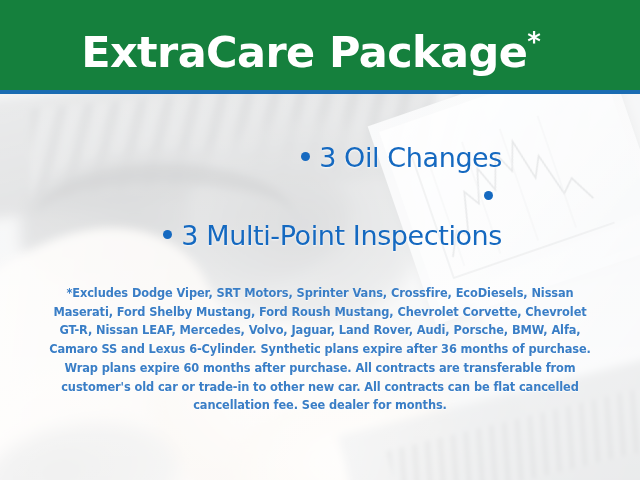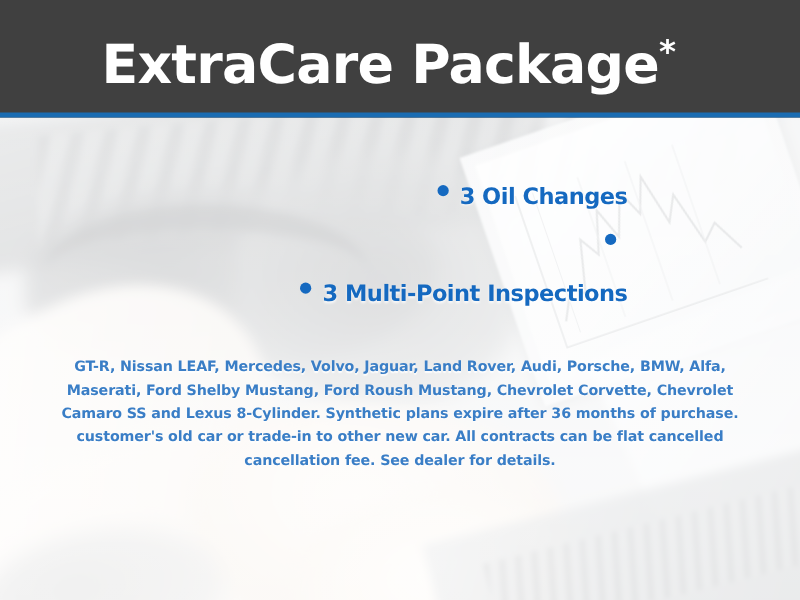--- a/index.html
+++ b/index.html
@@ -16,21 +16,21 @@
     font-family: "Liberation Sans", sans-serif;
   }
 
   
   .header-bar {
     position: absolute;
     left: 0;
     top: 0;
     width: 640px;
     height: 94px;
-    background: #404040;
+    background: #15803d;
     box-sizing: border-box;
     border-bottom: 4px solid #1a6cb2;
     z-index: 30;
   }
   .header-title {
     position: absolute;
     left: 0;
     top: 14px;
     width: 640px;
     text-align: center;
@@ -220,22 +220,22 @@
     top: 138px;
     width: 640px;
     z-index: 20;
     text-align: right;
     padding-right: 138px;
     box-sizing: border-box;
   }
   .benefit-row {
     color: #1569c0;
     font-family: "DejaVu Sans", sans-serif;
-    font-weight: bold;
-    font-size: 18px;
+    font-weight: normal;
+    font-size: 27px;
     line-height: 39px;
     letter-spacing: -0.4px;
     white-space: nowrap;
     text-shadow: 0 1px 2px rgba(255,255,255,.85);
     margin-left: 11px;
   }
   .benefit-row .dot {
     display: inline-block;
     vertical-align: 6px;
     margin-right: 9px;
@@ -305,20 +305,22 @@
     <div class="header-title"><span>ExtraCare Package</span><span class="star">*</span></div>
   </div>
 
   <div class="benefits">
     <div class="benefit-row r1"><span class="dot"></span><span>3 Oil Changes</span></div>
     <div class="benefit-row r2"><span class="dot"></span></div>
     <div class="benefit-row r3"><span class="dot"></span><span>3 Multi-Point Inspections</span></div>
   </div>
 
   <div class="disclaimer">
+    <span class="dline">*Excludes Dodge Viper, SRT Motors, Sprinter Vans, Crossfire, EcoDiesels, Nissan</span>
+    <span class="dline">Maserati, Ford Shelby Mustang, Ford Roush Mustang, Chevrolet Corvette, Chevrolet</span>
     <span class="dline">GT-R, Nissan LEAF, Mercedes, Volvo, Jaguar, Land Rover, Audi, Porsche, BMW, Alfa,</span>
-    <span class="dline">Maserati, Ford Shelby Mustang, Ford Roush Mustang, Chevrolet Corvette, Chevrolet</span>
-    <span class="dline">Camaro SS and Lexus 8-Cylinder. Synthetic plans expire after 36 months of purchase.</span>
+    <span class="dline">Camaro SS and Lexus 6-Cylinder. Synthetic plans expire after 36 months of purchase.</span>
+    <span class="dline">Wrap plans expire 60 months after purchase. All contracts are transferable from</span>
     <span class="dline">customer's old car or trade-in to other new car. All contracts can be flat cancelled</span>
-    <span class="dline">cancellation fee. See dealer for details.</span>
+    <span class="dline">cancellation fee. See dealer for months.</span>
   </div>
 
 </div>
 
 </body></html>

